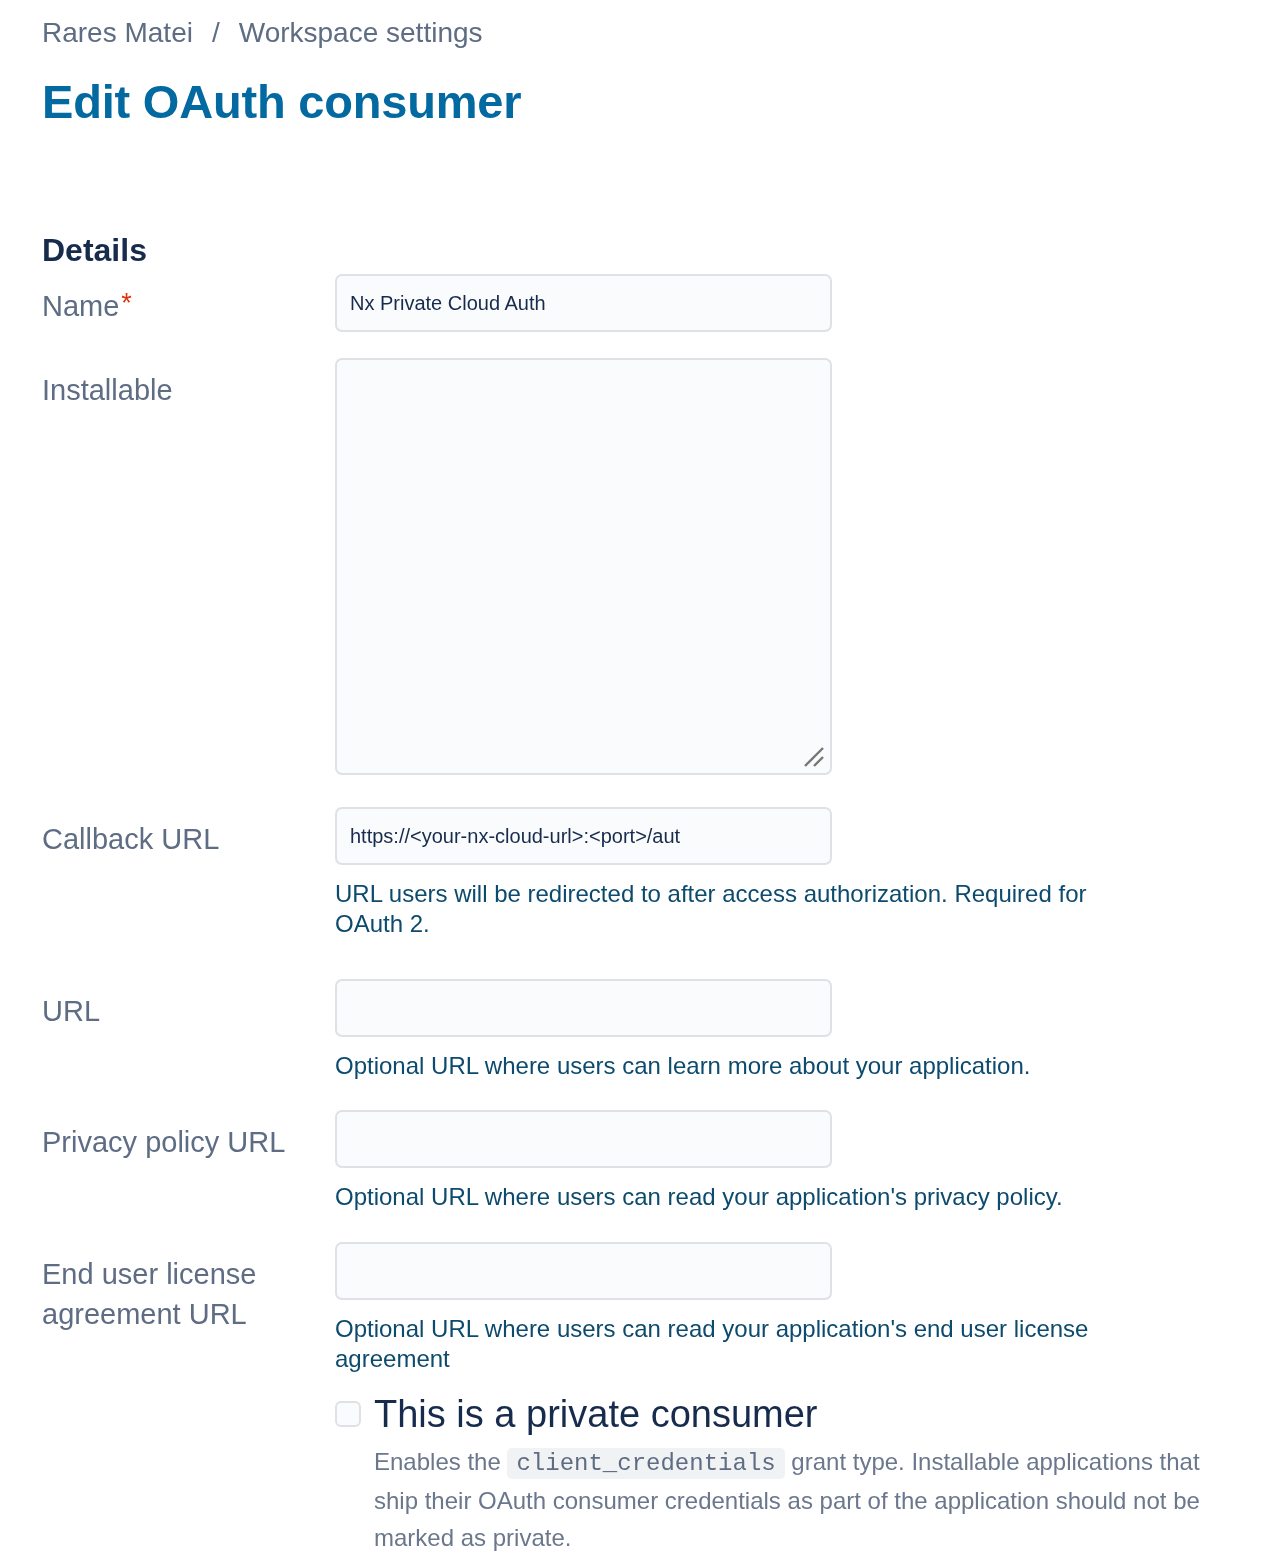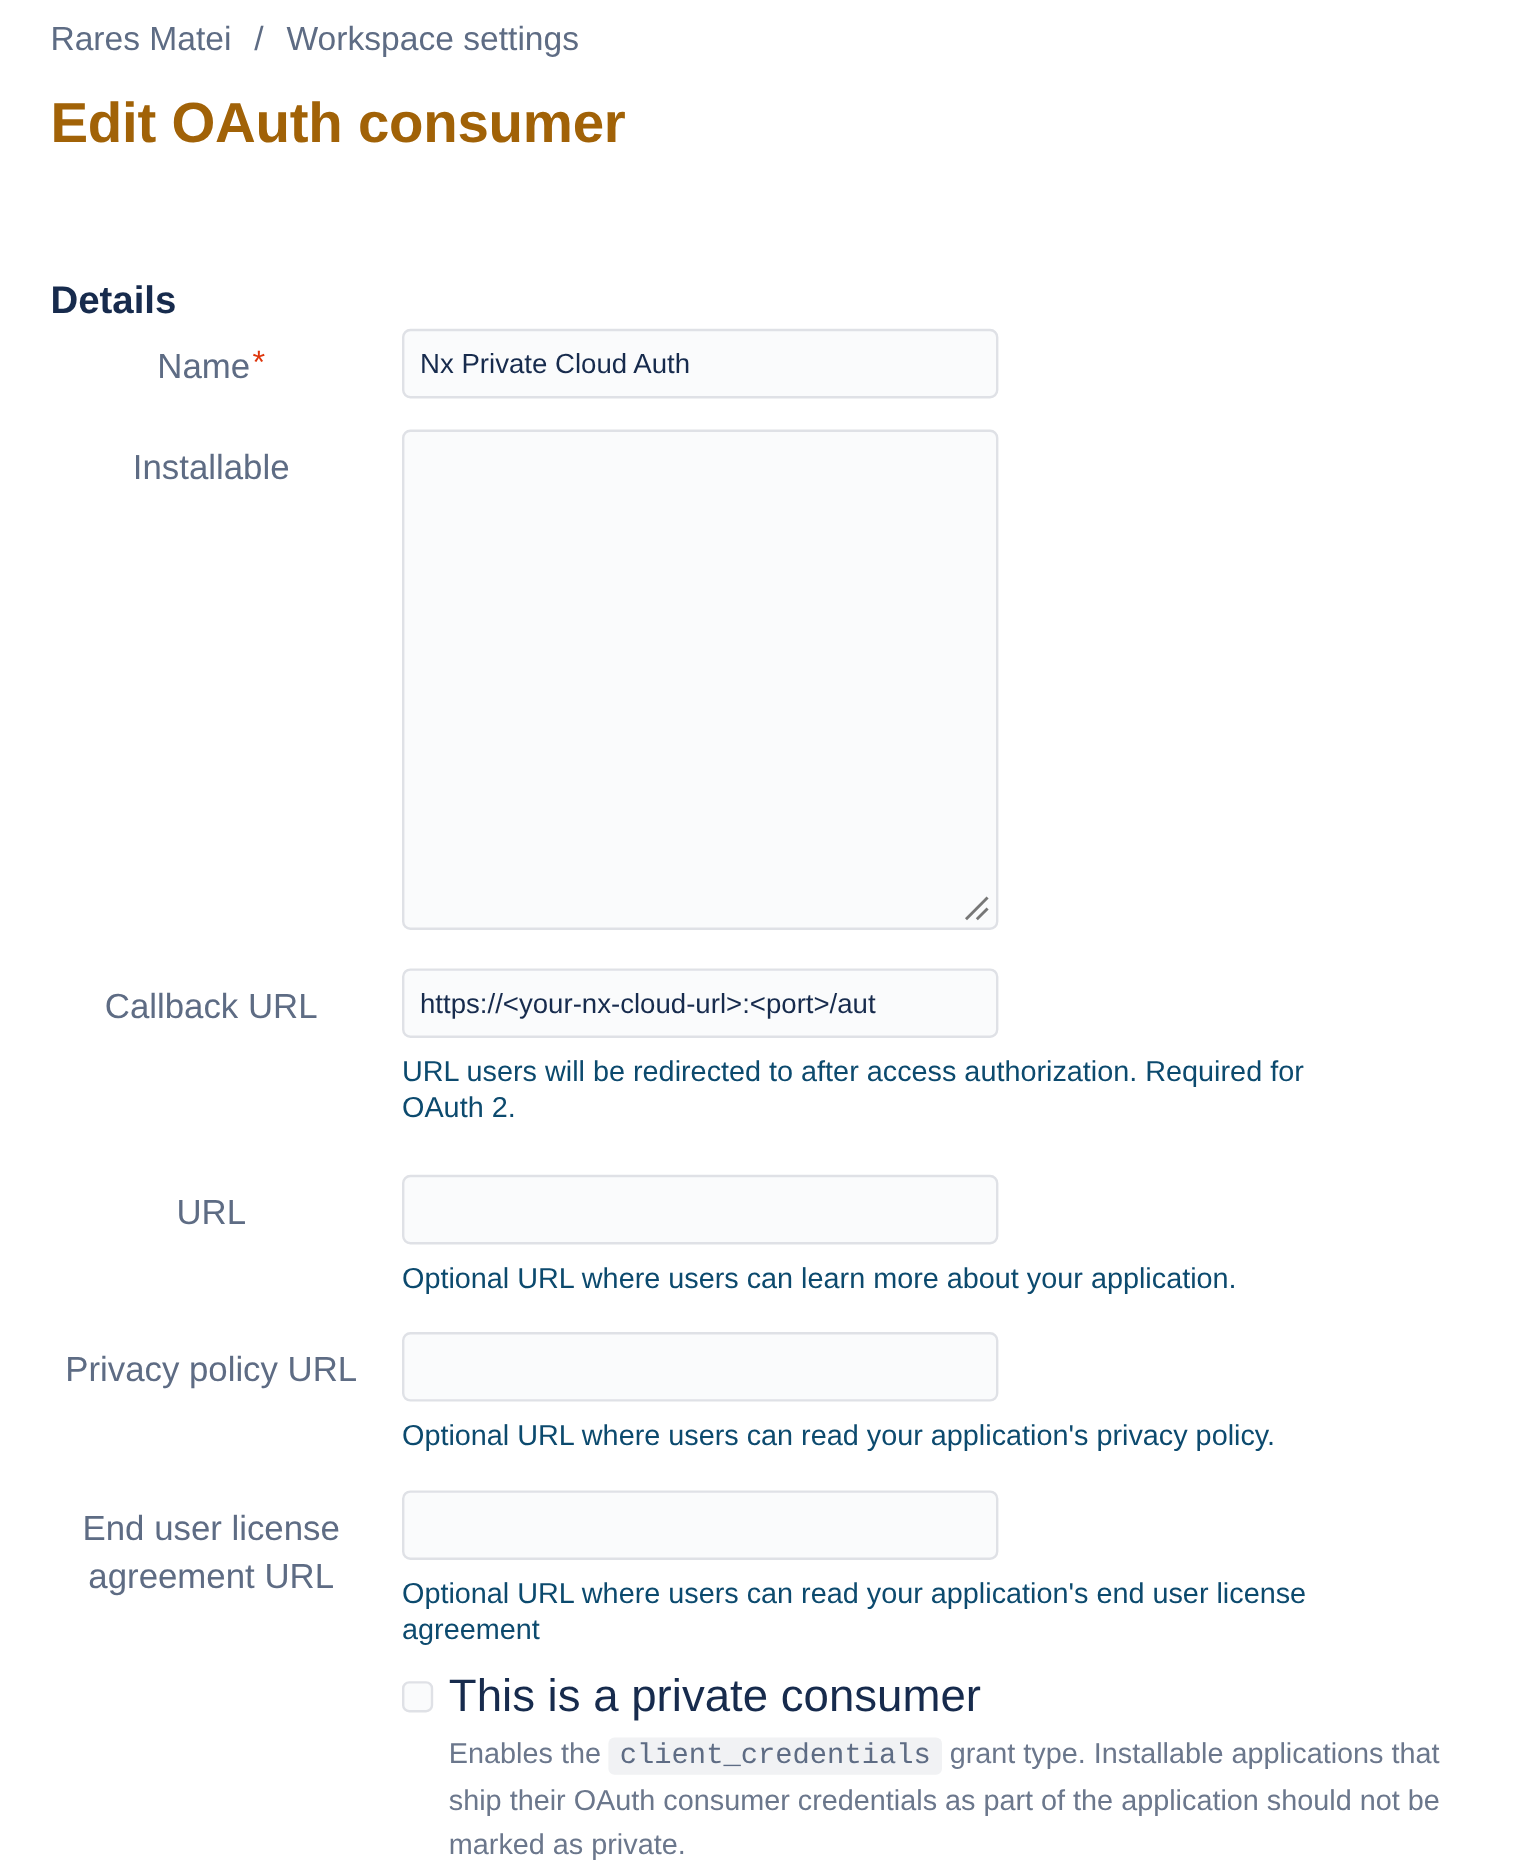--- a/index.html
+++ b/index.html
@@ -33,39 +33,39 @@
     margin: 0 19px;
     color: #5E6C84;
   }
 
   
   h1.page-title {
     margin: 28px 0 1px 0;
     font-size: 47px;
     line-height: 56px;
     font-weight: 700;
-    color: #a16207;
+    color: #0369a1;
     letter-spacing: -0.2px;
   }
   h2.section-heading {
     margin: 100px 0 0 0;
     font-size: 32px;
     line-height: 40px;
     font-weight: 700;
     color: #172B4D;
   }
 
   
   form { margin-top: 4px; }
   .form-row { display: flex; }
   .label-col {
     width: 268px;
     flex-shrink: 0;
     margin-right: 25px;
-    text-align: center;
+    text-align: left;
     padding-top: 12px;
     font-size: 29px;
     line-height: 40px;
     color: #5E6C84;
   }
   .field-col { flex: 1; min-width: 0; }
   .req {
     color: #DE350B;
     position: relative;
     top: -4px;
@@ -74,21 +74,21 @@
   }
 
   .text-input {
     width: 497px;
     height: 58px;
     border: 2px solid #DFE1E6;
     border-radius: 7px;
     background: #FAFBFC;
     padding: 0 13px;
     font-family: "Liberation Sans", sans-serif;
-    font-size: 23px;
+    font-size: 20px;
     color: #172B4D;
     outline: none;
     display: block;
   }
   .textarea-wrap { position: relative; width: 497px; }
   textarea.text-area {
     width: 497px;
     height: 417px;
     border: 2px solid #DFE1E6;
     border-radius: 7px;

